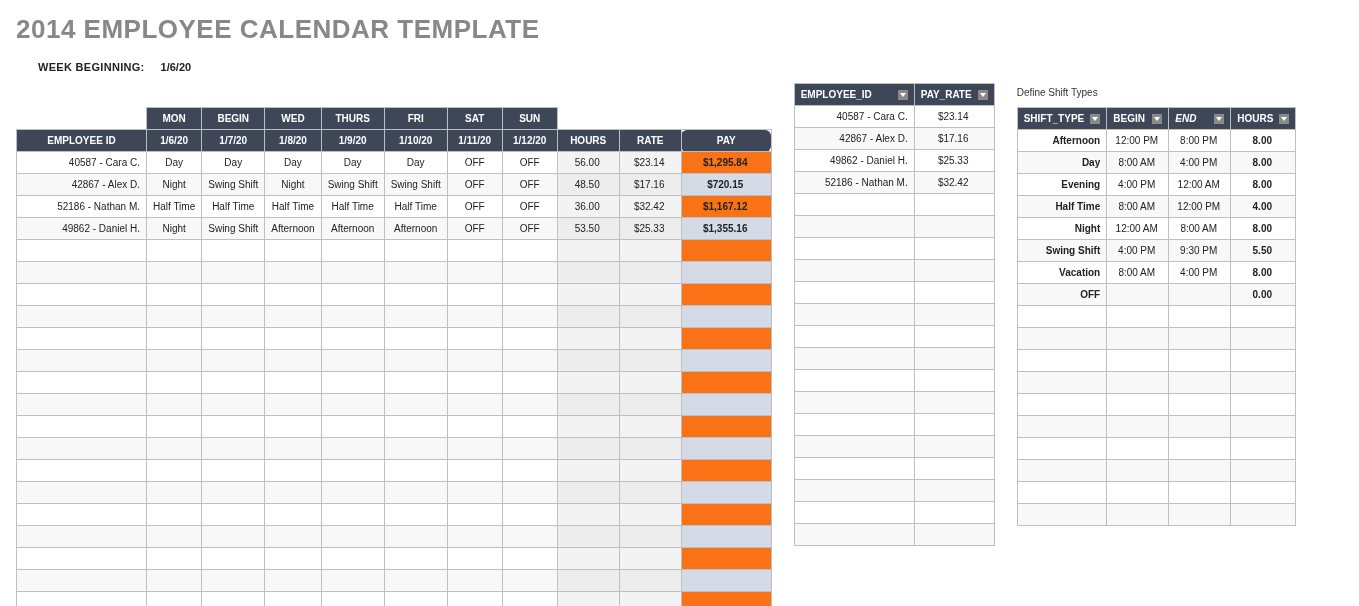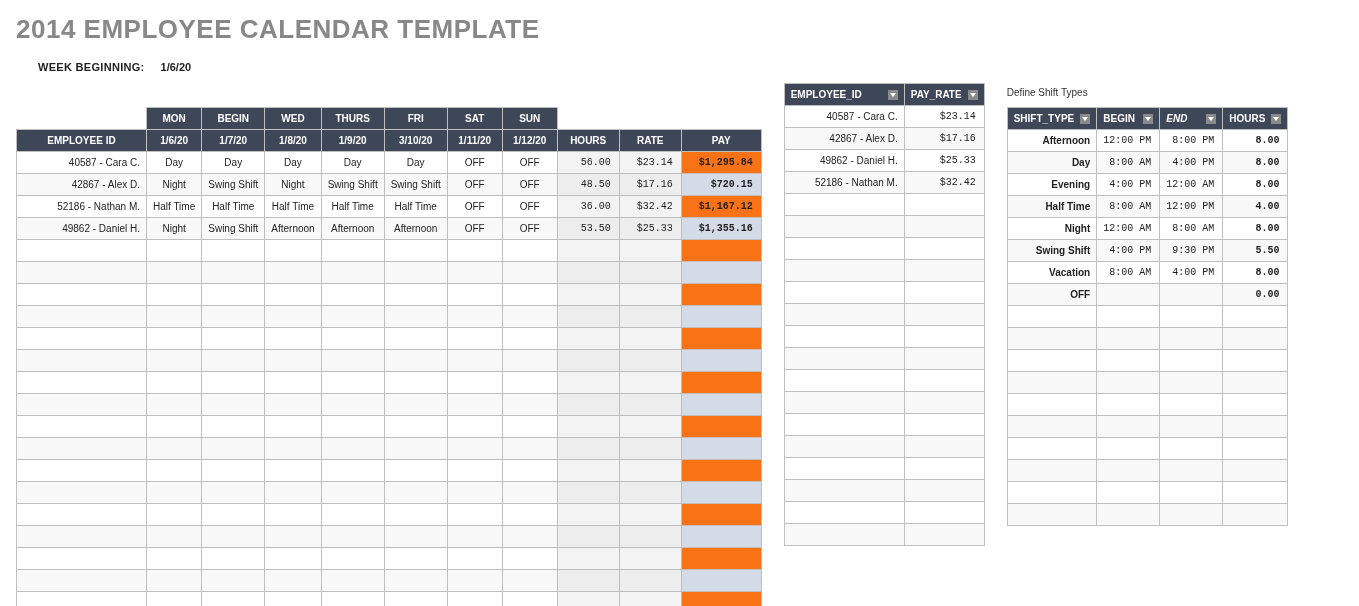--- a/index.html
+++ b/index.html
@@ -69,21 +69,21 @@
     text-align: center;
   }
   th.hdr-dark.left { text-align: center; }
   td.cell {
     background: #fff;
     font-size: 10px;
     text-align: center;
     color: #222;
   }
   td.cell-left { text-align: right; padding-left: 8px; }
-  td.cell-right { text-align: right; padding-right: 8px; font-family: Liberation Mono, monospace; }
+  td.cell-right { padding-right: 8px; }
   td.cell-bold { font-weight: bold; }
   td.cell-grey { background: #f3f3f3; }
   td.cell-blue { background: #f97316; }
   tr.alt td.cell { background: #f8f8f8; }
   tr.alt td.cell-blue { background: #d4dae6; }
   tr.alt td.cell-grey { background: #ededed; }
   tr.dayrow th.hdr-dark:first-child {
     background: #fff;
     border: none;
     color: #333;
@@ -112,21 +112,21 @@
     align-items: center;
     justify-content: space-between;
     gap: 4px;
   }
   
   .w-emp { width: 130px; }
   .w-day { width: 55px; }
   .w-date { width: 55px; }
   .w-hours { width: 62px; }
   .w-rate { width: 62px; }
-  .w-pay { width: 80px; }
+  .w-pay { width: 90px; border-radius: 6px; }
   
   .w-empid { width: 120px; }
   .w-payrate { width: 72px; }
   
   .w-stype { width: 78px; }
   .w-begin { width: 62px; }
   .w-end { width: 62px; font-style: italic; }
   .w-shours { width: 56px; }
 </style>
 </head>
@@ -157,21 +157,21 @@
           <th class="noborder w-hours"></th>
           <th class="noborder w-rate"></th>
           <th class="noborder w-pay"></th>
         </tr>
         <tr>
           <th class="hdr-dark left w-emp">EMPLOYEE ID</th>
           <th class="hdr-dark w-date">1/6/20</th>
           <th class="hdr-dark w-date">1/7/20</th>
           <th class="hdr-dark w-date">1/8/20</th>
           <th class="hdr-dark w-date">1/9/20</th>
-          <th class="hdr-dark w-date">3/10/20</th>
+          <th class="hdr-dark w-date">1/10/20</th>
           <th class="hdr-dark w-date">1/11/20</th>
           <th class="hdr-dark w-date">1/12/20</th>
           <th class="hdr-dark w-hours">HOURS</th>
           <th class="hdr-dark w-rate">RATE</th>
           <th class="hdr-dark w-pay">PAY</th>
         </tr>
       </thead>
       <tbody id="main-body">
           <tr>
             <td class="cell cell-left">40587 - Cara C.</td>

